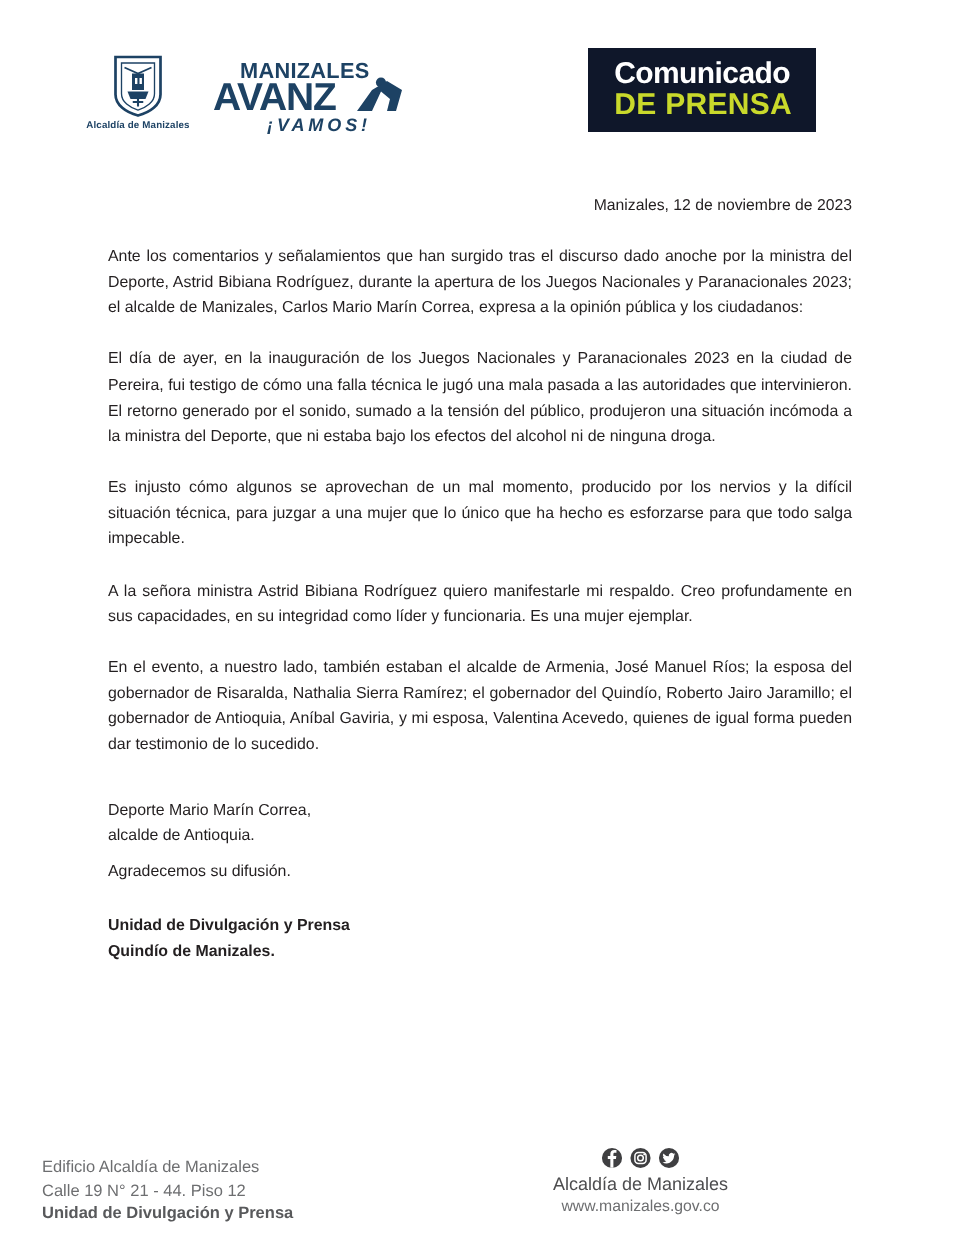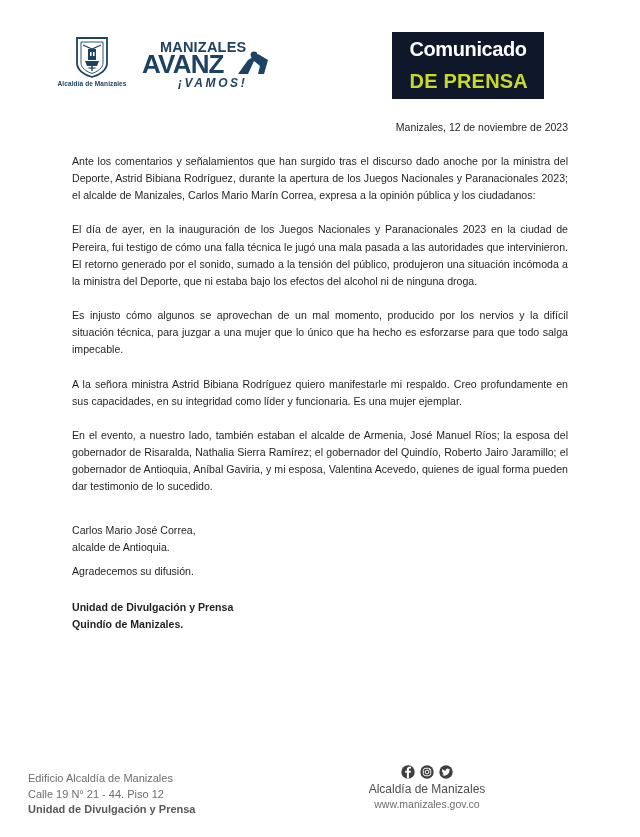--- a/index.html
+++ b/index.html
@@ -66,28 +66,28 @@
     color: #ffffff;
     letter-spacing: -0.4px;
     display: block;
   }
   .comunicado-line2 {
     font-size: 20px;
     font-weight: bold;
     color: #c9d92b;
     letter-spacing: .2px;
     display: block;
-    margin-top: 12px;
+    margin-top: 1px;
   }
 
   
   .doc-body {
     position: absolute;
     left: 0;
-    top: 110px;
+    top: 120px;
     width: 640px;
   }
 
   .date-line {
     text-align: right;
     padding-right: 72px;
     font-size: 10.5px;
     color: #231f20;
     margin-top: 11px;
   }
@@ -230,21 +230,21 @@
 
   <div class="content">
 
     <p class="para">Ante los comentarios y señalamientos que han surgido tras el discurso dado anoche por la ministra del Deporte, Astrid Bibiana Rodríguez, durante la apertura de los Juegos Nacionales y Paranacionales 2023; el alcalde de Manizales, Carlos Mario Marín Correa, expresa a la opinión pública y los ciudadanos:</p>
     <p class="para">El día de ayer, en la inauguración de los Juegos Nacionales y Paranacionales 2023 en la ciudad de Pereira, fui testigo de cómo una falla técnica le jugó una mala pasada a las autoridades que intervinieron. El retorno generado por el sonido, sumado a la tensión del público, produjeron una situación incómoda a la ministra del Deporte, que ni estaba bajo los efectos del alcohol ni de ninguna droga.</p>
     <p class="para">Es injusto cómo algunos se aprovechan de un mal momento, producido por los nervios y la difícil situación técnica, para juzgar a una mujer que lo único que ha hecho es esforzarse para que todo salga impecable.</p>
     <p class="para">A la señora ministra Astrid Bibiana Rodríguez quiero manifestarle mi respaldo. Creo profundamente en sus capacidades, en su integridad como líder y funcionaria. Es una mujer ejemplar.</p>
     <p class="para">En el evento, a nuestro lado, también estaban el alcalde de Armenia, José Manuel Ríos; la esposa del gobernador de Risaralda, Nathalia Sierra Ramírez; el gobernador del Quindío, Roberto Jairo Jaramillo; el gobernador de Antioquia, Aníbal Gaviria, y mi esposa, Valentina Acevedo, quienes de igual forma pueden dar testimonio de lo sucedido.</p>
 
     <div class="sign-block">
-      <span class="sign-line">Carlos Mario José Correa,</span>
+      <span class="sign-line">Deporte Mario Marín Correa,</span>
       <span class="sign-line">alcalde de Antioquia.</span>
     </div>
 
     <div class="thanks">Agradecemos su difusión.</div>
 
     <div class="unit-block">
       <span class="unit-line">Unidad de Divulgación y Prensa</span>
       <span class="unit-line">Quindío de Manizales.</span>
     </div>
 

